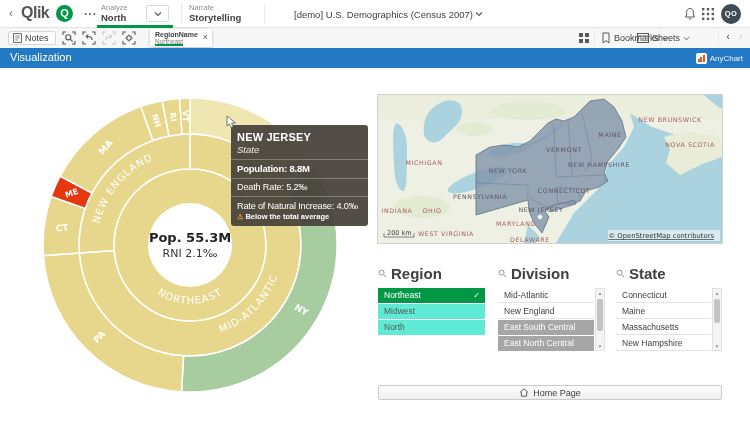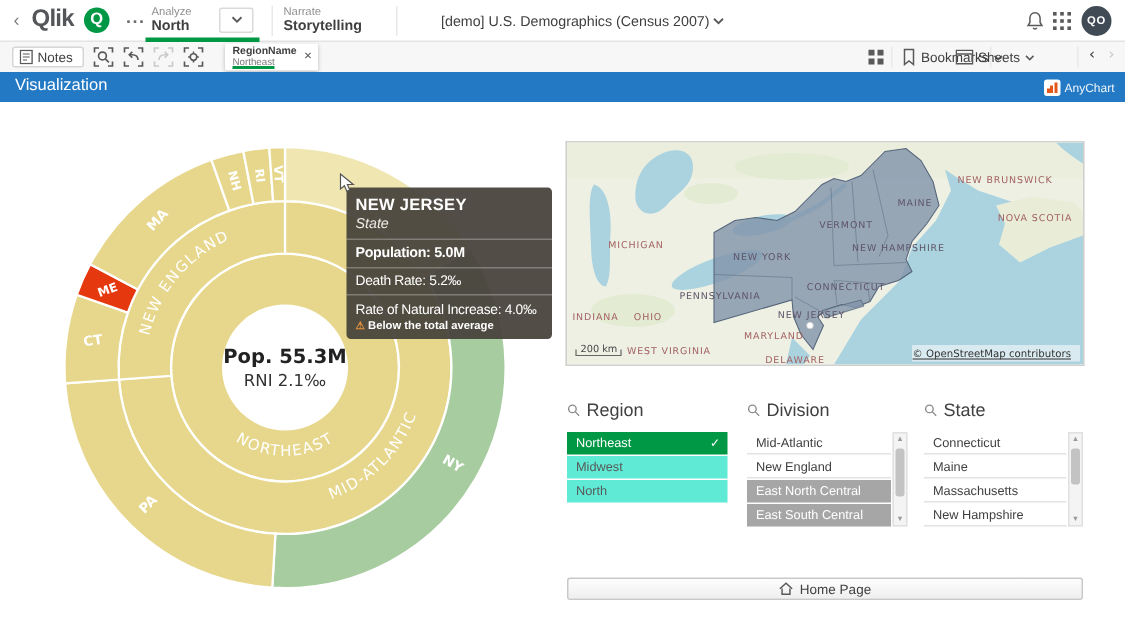--- a/index.html
+++ b/index.html
@@ -51,21 +51,21 @@
 .tt-bold{font-size:9.5px;font-weight:bold;letter-spacing:-0.2px;line-height:11px}
 .tt-line{font-size:9.2px;letter-spacing:-0.2px;line-height:10.5px}
 .tt-warn{font-size:7.5px;font-weight:bold;margin-top:1px;color:#fff}
 .tt-warn .w-ico{color:#e8923c;font-size:7px}
 #cursor{position:absolute;left:226px;top:115px}
 
 #mapbox{position:absolute;left:377px;top:94px;width:346px;height:150px;border:1px solid #d0d0d0;background:#eef0e5}
 
 .flist{position:absolute;top:267px}
 .fl-header{display:flex;align-items:center;gap:4px;height:12px}
-.fl-title{font-size:12px;font-weight:normal;color:#404040}
+.fl-title{font-size:15px;font-weight:bold;color:#404040}
 .fl-rows{position:absolute;top:21px;left:0}
 .frow{height:15px;margin-bottom:1px;font-size:8.5px;line-height:15px;padding-left:6px;position:relative}
 .frow.sel{background:#009845;color:#fff}
 .frow.alt{background:#5eead4;color:#595959}
 .frow.exc{background:#a6a6a6;color:#fff}
 .frow.pos{background:#fff;color:#404040;border-bottom:1px solid #e3e3e3}
 .frow .chk{position:absolute;right:5px;top:0;font-size:8px}
 .sbar{position:absolute;top:21px;width:10px;height:63px;background:#f4f4f4;border:1px solid #e0e0e0}
 .sbar .ar{position:absolute;left:0;width:8px;height:8px;font-size:5px;color:#9a9a9a;text-align:center;line-height:8px}
 .sbar .thumb{position:absolute;left:1px;width:6px;background:#c3c3c3;border-radius:2px}
@@ -305,21 +305,21 @@
         <text x="9" y="139.5" font-size="6.5" fill="#444" font-family="DejaVu Sans,sans-serif">200 km</text>
         <rect x="230" y="135" width="112" height="11" fill="rgba(255,255,255,0.55)"></rect>
         <text x="336" y="143" text-anchor="end" font-size="6.8" fill="#333" font-family="DejaVu Sans,sans-serif" text-decoration="underline">© OpenStreetMap contributors</text>
       </svg>
   </div>
 
   <div id="tooltip">
     <div class="tt-title">NEW JERSEY</div>
     <div class="tt-sub">State</div>
     <div class="tt-div"></div>
-    <div class="tt-bold">Population: 5.0M</div>
+    <div class="tt-bold">Population: 8.8M</div>
     <div class="tt-div"></div>
     <div class="tt-line">Death Rate: 5.2‰</div>
     <div class="tt-div"></div>
     <div class="tt-line">Rate of Natural Increase: 4.0‰</div>
     <div class="tt-warn"><span class="w-ico">⚠</span> <span>Below the total average</span></div>
   </div>
   <span id="cursor">
     <svg width="12" height="14" viewBox="0 0 12 14">
         <path d="M1,1 L1,11 L3.6,8.8 L5.2,12.5 L7.2,11.6 L5.6,8 L9.5,8 Z" fill="#fff" stroke="#555" stroke-width="0.8"></path>
       </svg>
@@ -343,22 +343,22 @@
       <div class="fl-header">
       <svg width="9" height="9" viewBox="0 0 10 10">
           <circle cx="4" cy="4" r="2.8" stroke="#8a8a8a" fill="none" stroke-width="1"></circle>
           <line x1="6.2" y1="6.2" x2="9" y2="9" stroke="#8a8a8a" stroke-width="1"></line>
         </svg>
       <span class="fl-title">Division</span>
       </div>
       <div class="fl-rows" style="width:calc(100% - 11px)">
         <div class="frow pos">Mid-Atlantic</div>
         <div class="frow pos">New England</div>
+        <div class="frow exc">East South Central</div>
         <div class="frow exc">East North Central</div>
-        <div class="frow exc">East South Central</div>
       </div>
       <div class="sbar" style="right:0">
         <div class="ar" style="top:0">▲</div>
         <div class="ar" style="bottom:0">▼</div>
         <div class="thumb" style="top:10px;height:32px"></div>
       </div>
     </div>
   <div class="flist" style="left:616px;width:106px" id="flist-2">
       <div class="fl-header">
       <svg width="9" height="9" viewBox="0 0 10 10">

